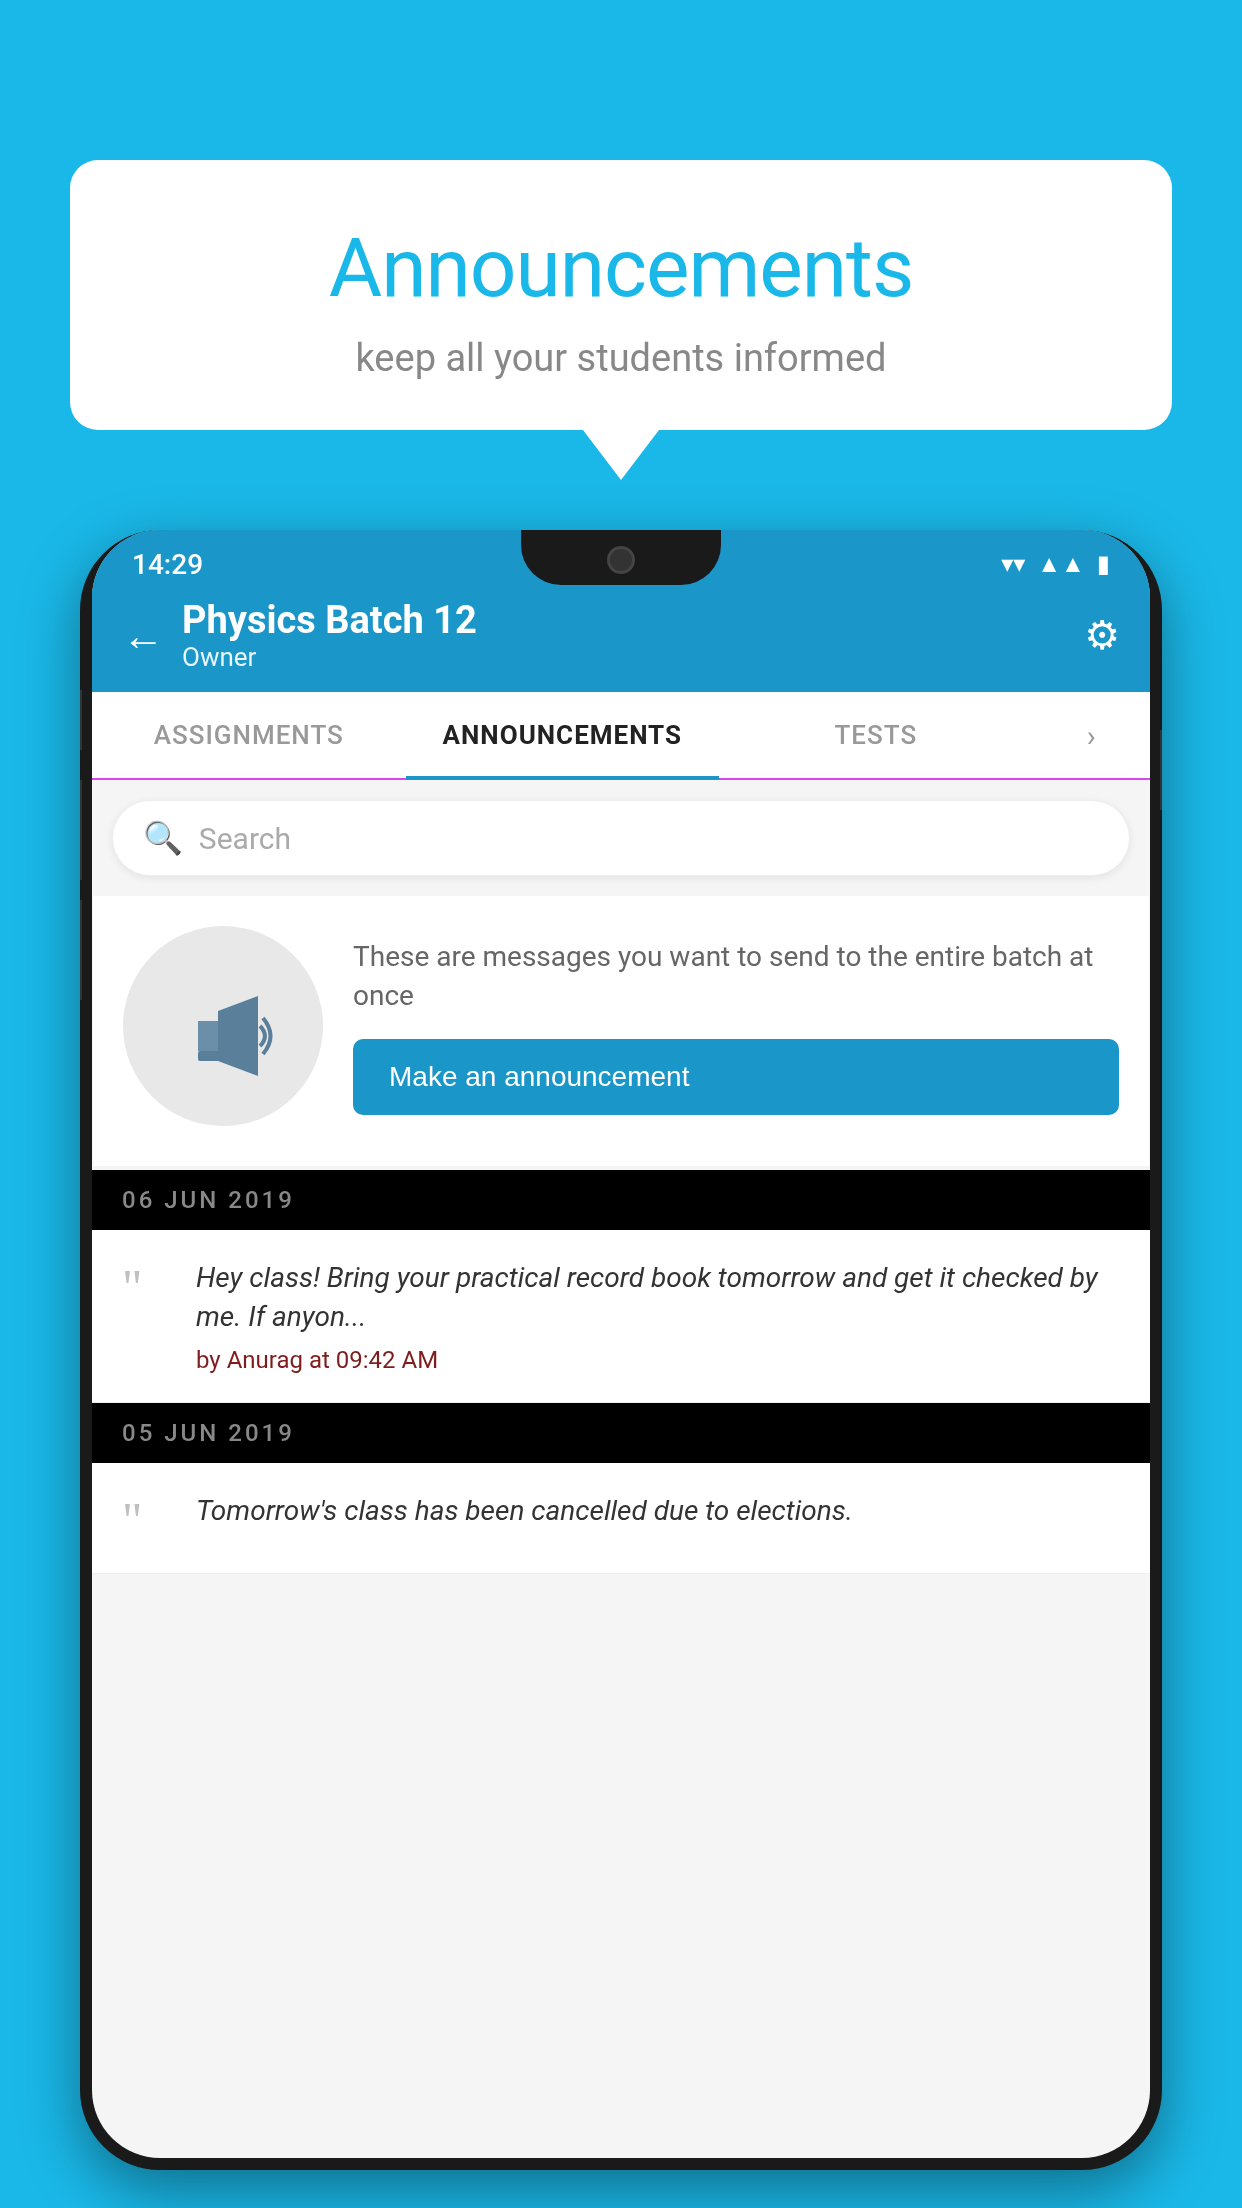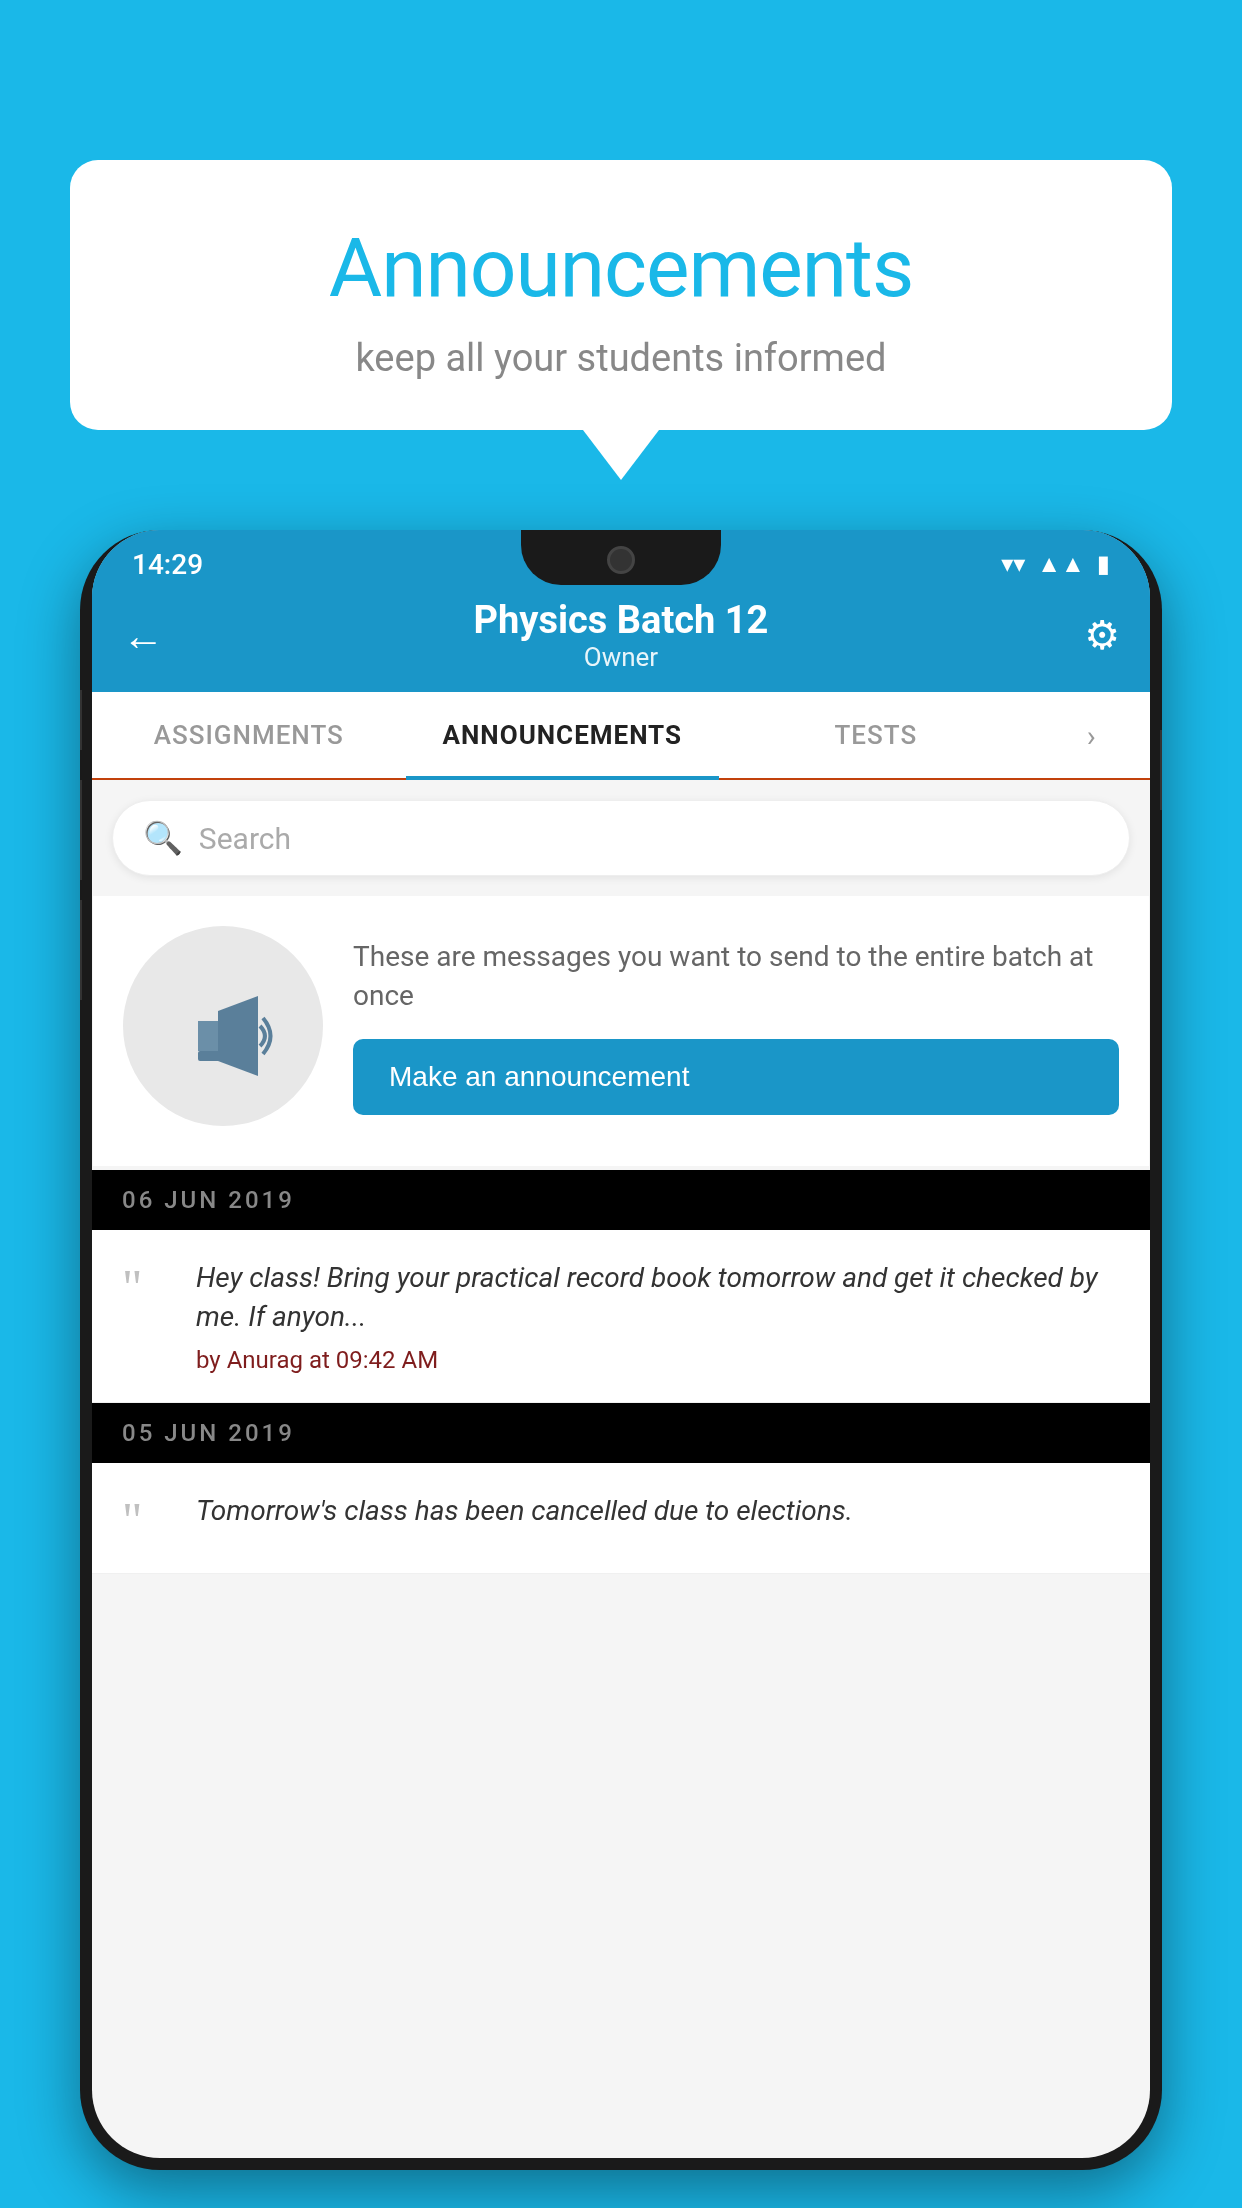--- a/index.html
+++ b/index.html
@@ -139,21 +139,20 @@
       justify-content: space-between;
       position: relative;
     }
     .header-back {
       color: white;
       font-size: 42px;
       cursor: pointer;
       width: 60px;
     }
     .header-center {
-      text-align: center;
       flex: 1;
     }
     .header-title {
       color: white;
       font-size: 38px;
       font-weight: 700;
     }
     .header-subtitle {
       color: rgba(255,255,255,0.9);
       font-size: 26px;
@@ -164,21 +163,21 @@
       font-size: 40px;
       width: 60px;
       text-align: right;
       cursor: pointer;
     }
 
     
     .tabs {
       background: white;
       display: flex;
-      border-bottom: 2px solid #c2410c;
+      border-bottom: 2px solid #d946ef;
     }
     .tab {
       flex: 1;
       text-align: center;
       padding: 28px 10px;
       font-size: 26px;
       color: #999;
       font-weight: 500;
       letter-spacing: 1px;
       text-transform: uppercase;

